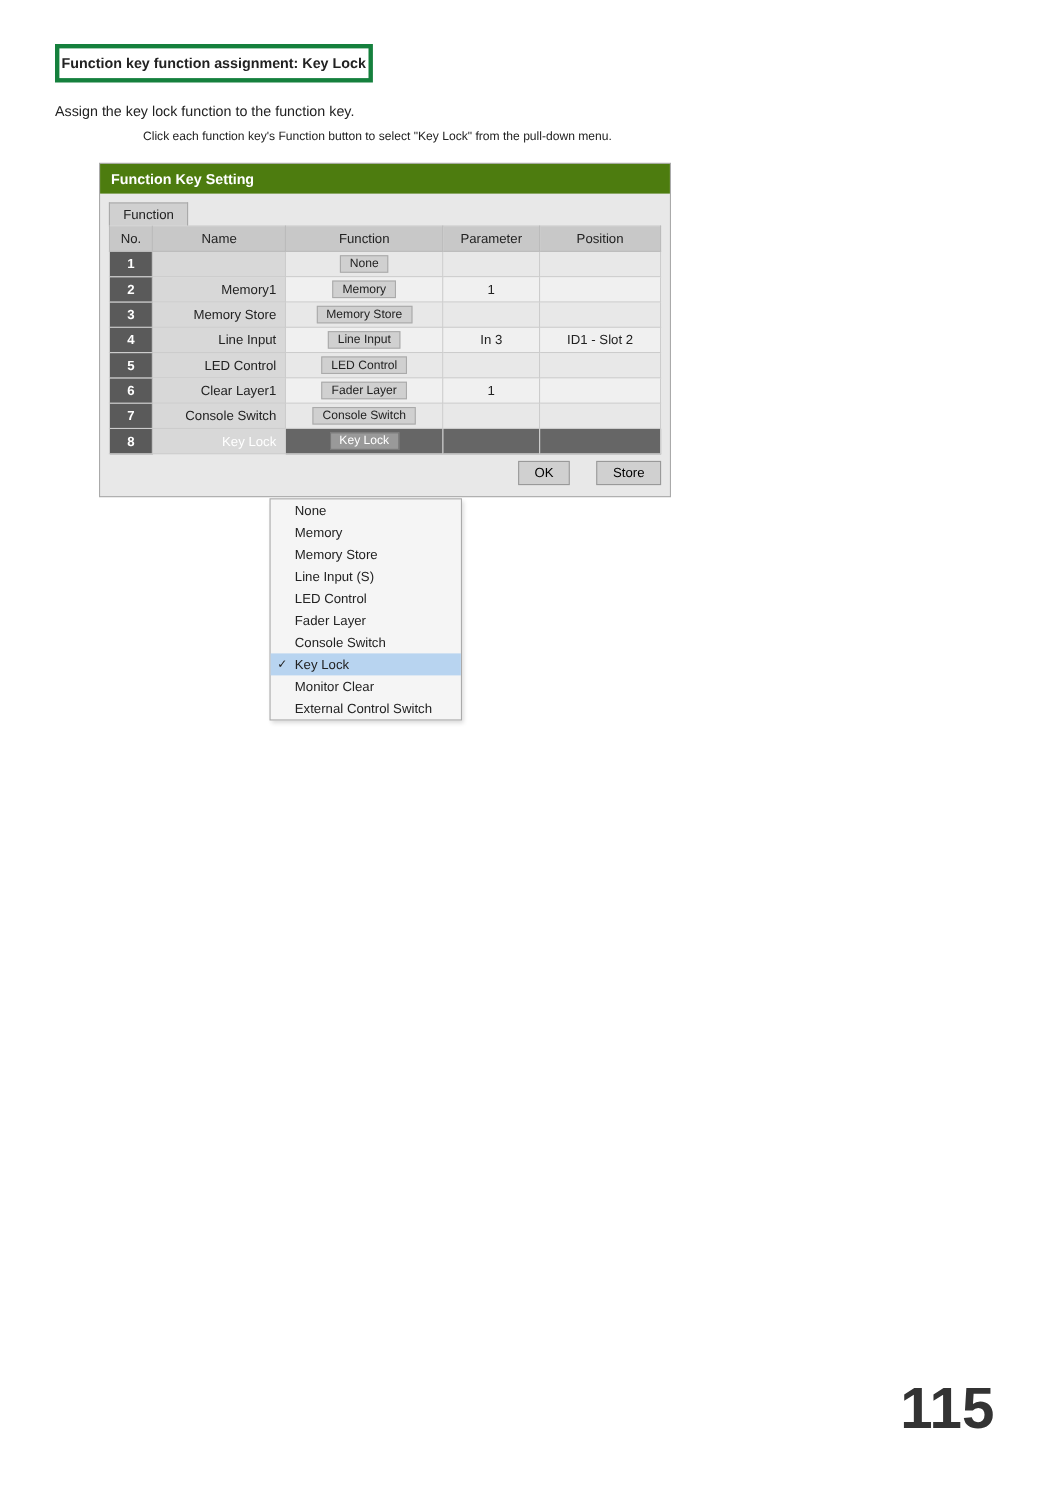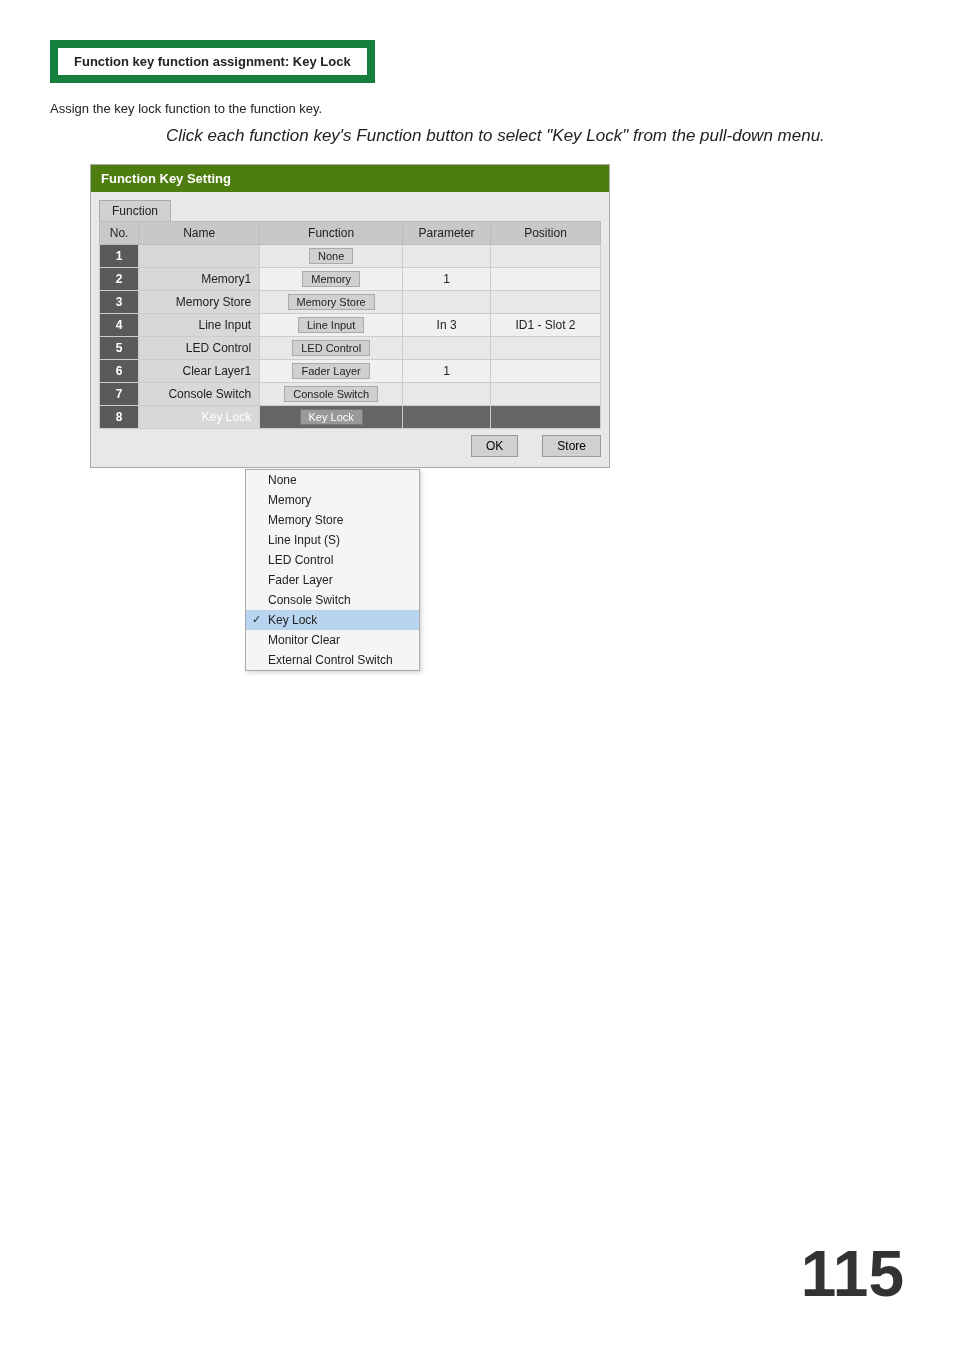--- a/index.html
+++ b/index.html
@@ -7,38 +7,37 @@
       font-family: Arial, sans-serif;
       font-size: 13px;
       background: #fff;
       color: #222;
       width: 954px;
       min-height: 1351px;
       padding: 40px 50px;
     }
 
     .page-header-box {
-      border: 8px solid #15803d;
+      border: 4px solid #15803d;
       display: inline-block;
-      padding: 6px 16px;
+      padding: 6px 2px;
       font-weight: bold;
       font-size: 13px;
       margin-bottom: 18px;
     }
 
     .intro-text {
       font-size: 13px;
       margin-bottom: 10px;
     }
 
     .sub-text {
-      font-size: 17px;
-      margin-left: 116px;
+      font-size: 11px;
+      margin-left: 80px;
       margin-bottom: 18px;
-      font-style: italic;
     }
 
     .dialog-wrapper {
       position: relative;
       margin-left: 40px;
       display: inline-block;
     }
 
     .dialog {
       border: 1px solid #aaa;
@@ -203,21 +202,21 @@
       content: "✓";
       position: absolute;
       left: 6px;
       font-size: 11px;
     }
 
     .page-number {
       position: fixed;
       bottom: 40px;
       right: 50px;
-      font-size: 64px;
+      font-size: 53px;
       font-weight: bold;
       color: #333;
     }
   </style>
 </head>
 <body>
 
 
 
 <div class="page-header-box">

